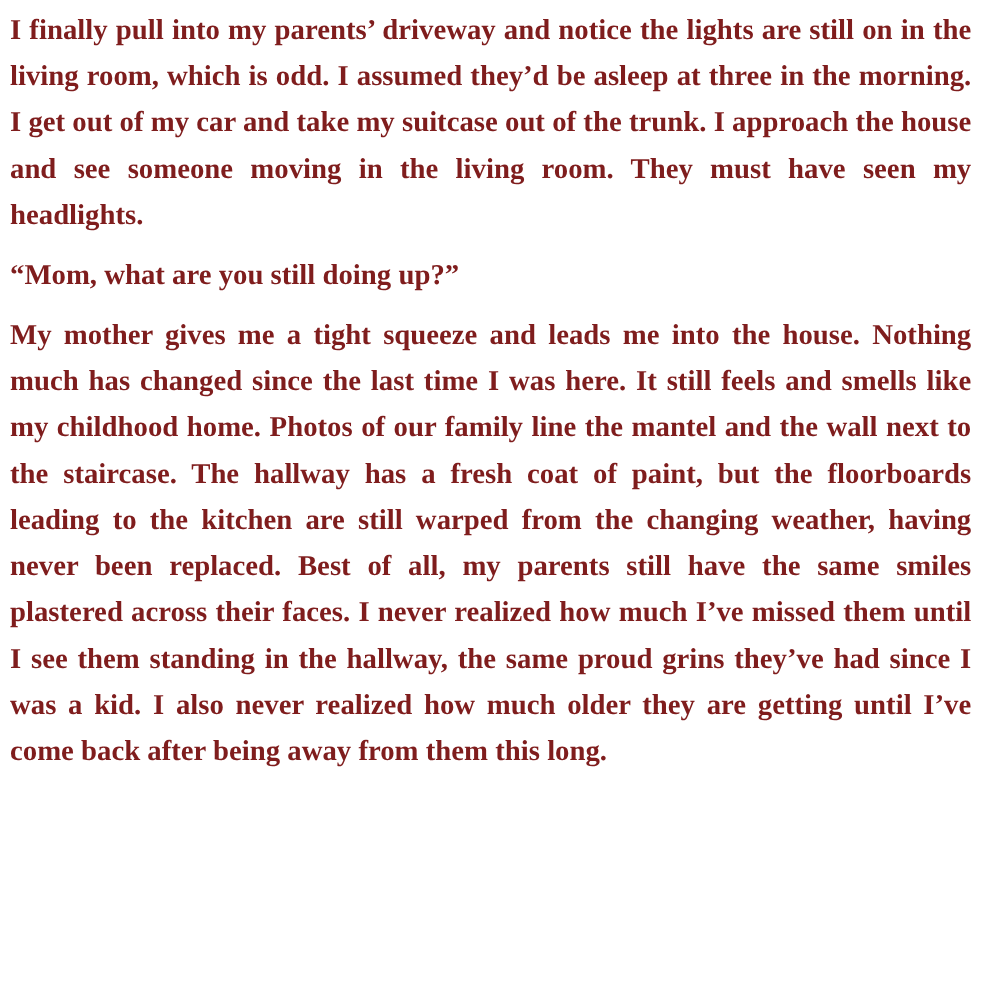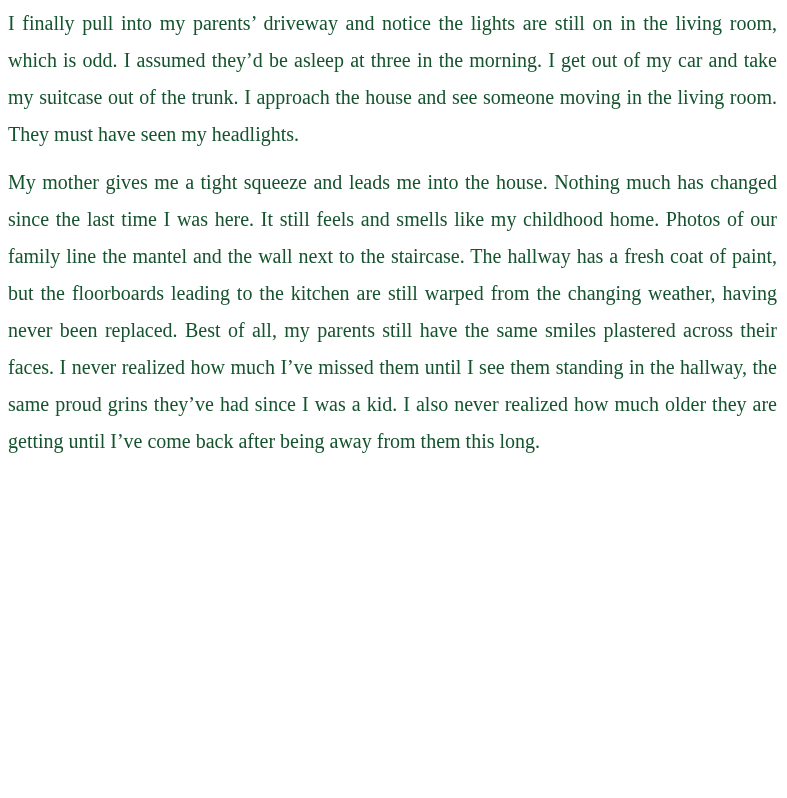--- a/index.html
+++ b/index.html
@@ -15,27 +15,28 @@
     color: #000000;
   }
   .page {
     width: 787px;
     height: 798px;
     background: #ffffff;
     box-sizing: border-box;
     padding: 0px 10px 0px 8px;
   }
   .body-text {
-    font-size: 20px;
+    font-size: 23px;
     line-height: 37px;
     text-align: justify;
     text-justify: inter-word;
-    color: #14532d;
+    color: #7f1d1d;
     margin: 0;
     padding: 0;
+    font-weight: bold;
     -webkit-font-smoothing: antialiased;
   }
   .para {
     margin: 0 0 11px 0;
     text-indent: 0;
   }
   .para:first-child {
     margin-top: 5px;
   }
   .para.last {
@@ -45,18 +46,19 @@
 </style>
 </head>
 <body>
 
 <div class="page">
   <div class="body-text">
 
     <p class="para">I finally pull into my parents’ driveway and notice the lights are still on in the living room, which is odd. I assumed they’d be asleep at three in the morning. I get out of my car and take my suitcase out of the trunk. I approach the house and see someone moving in the living room. They must have seen my headlights.</p>
 
 
+    <p class="para">“Mom, what are you still doing up?”</p>
 
 
     <p class="para last">My mother gives me a tight squeeze and leads me into the house. Nothing much has changed since the last time I was here. It still feels and smells like my childhood home. Photos of our family line the mantel and the wall next to the staircase. The hallway has a fresh coat of paint, but the floorboards leading to the kitchen are still warped from the changing weather, having never been replaced. Best of all, my parents still have the same smiles plastered across their faces. I never realized how much I’ve missed them until I see them standing in the hallway, the same proud grins they’ve had since I was a kid. I also never realized how much older they are getting until I’ve come back after being away from them this long.</p>
 
   </div>
 </div>
 
 </body></html>

